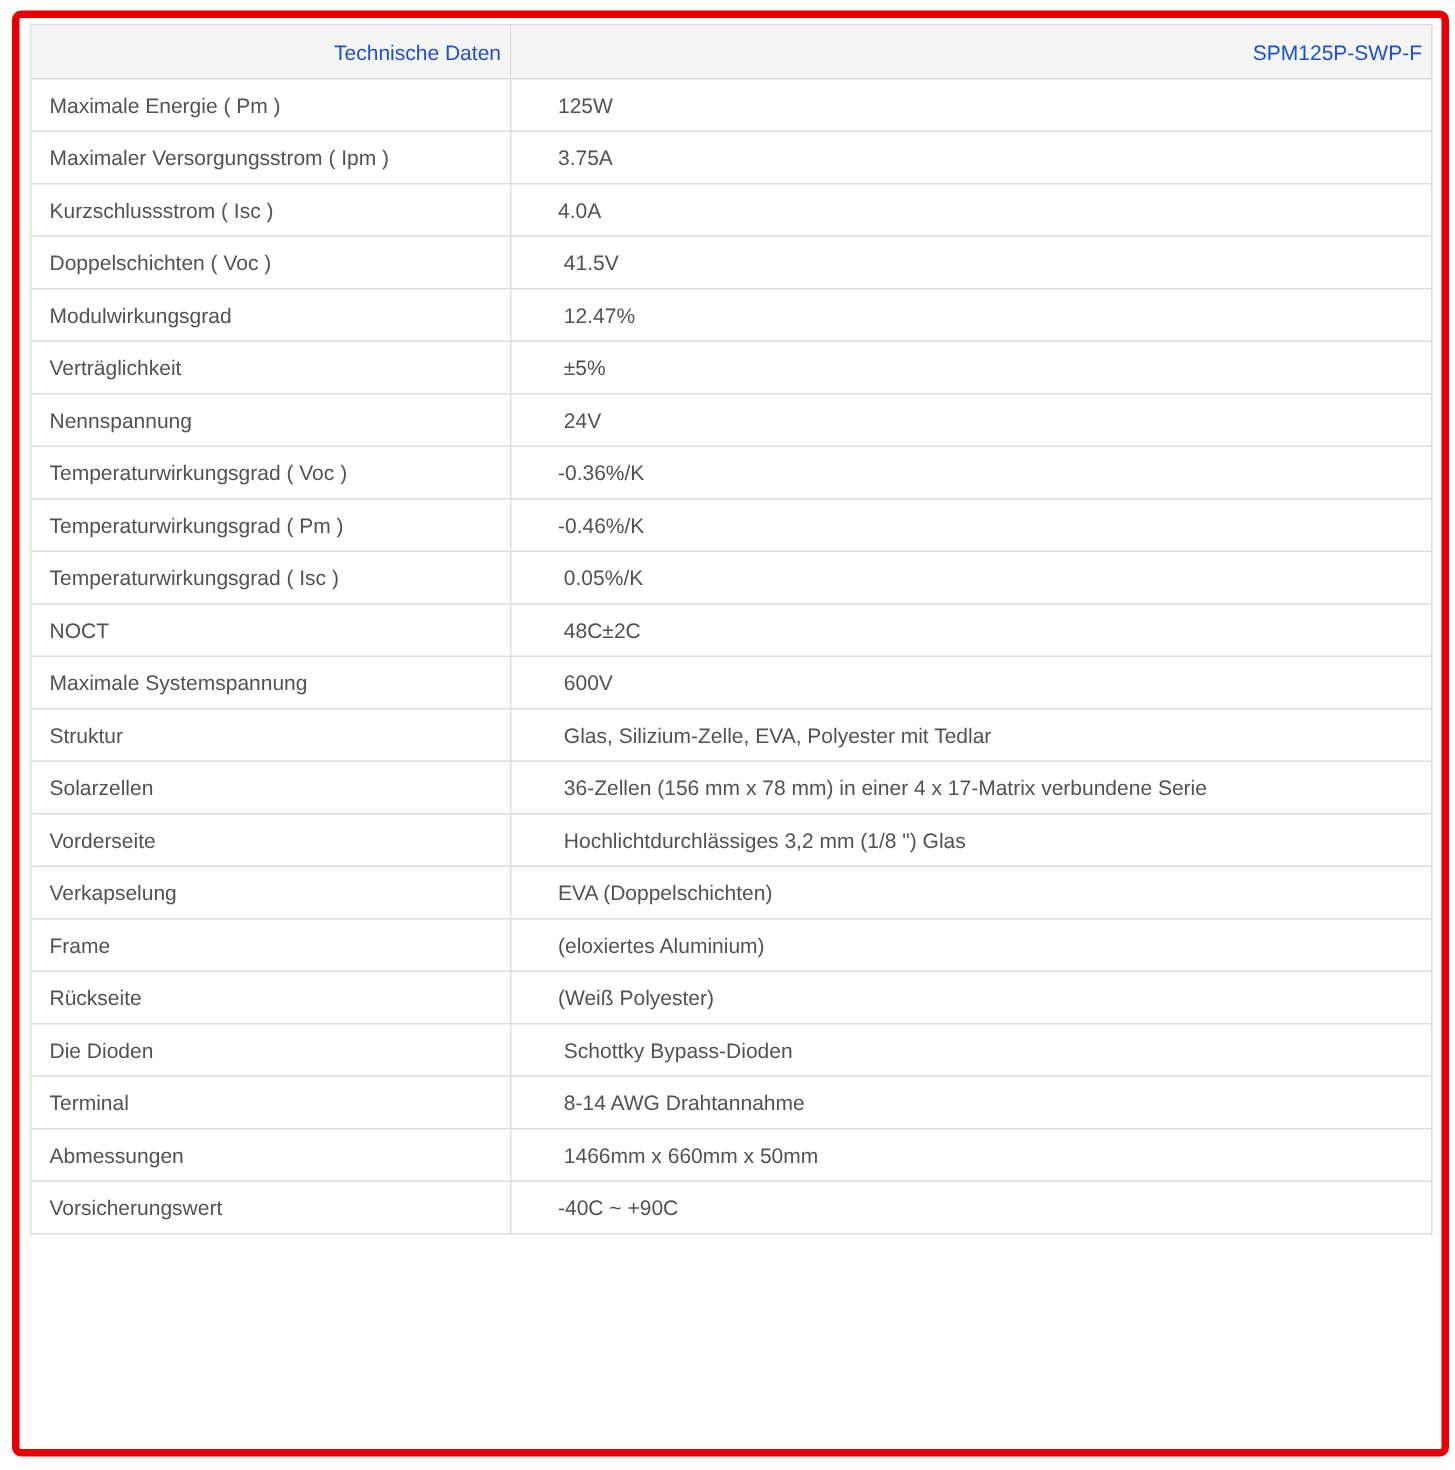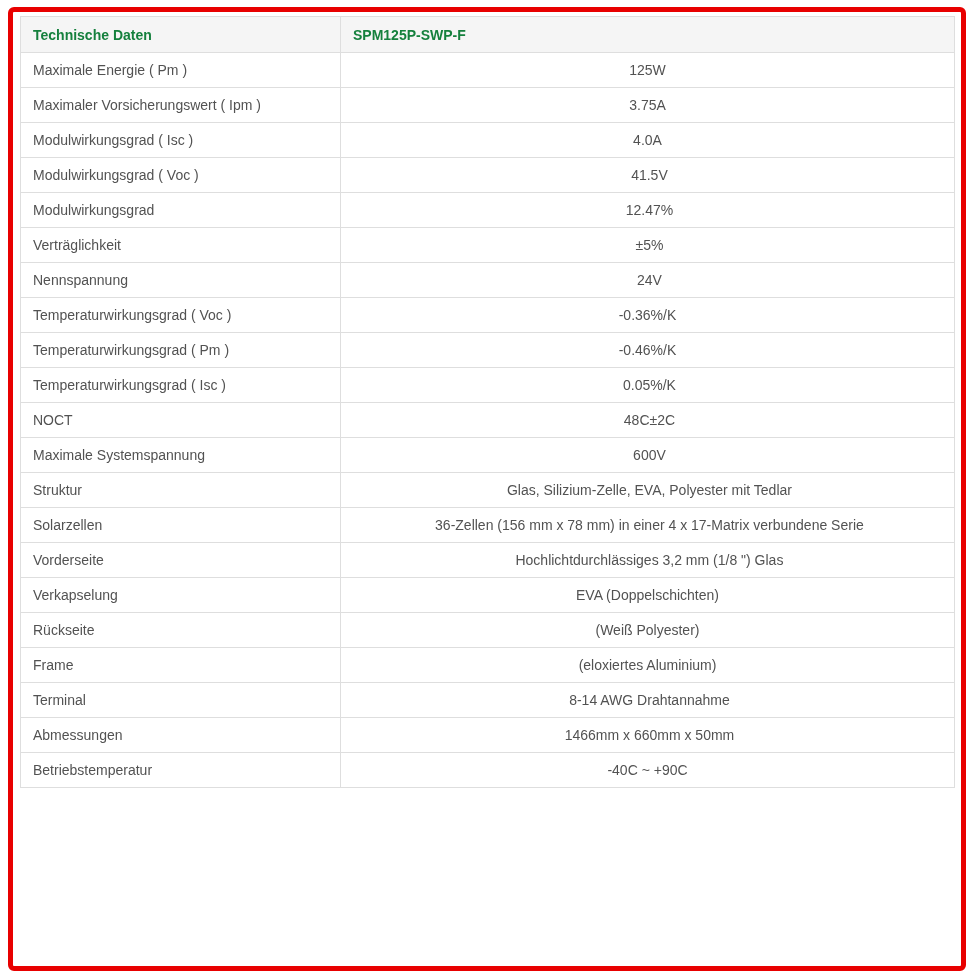--- a/index.html
+++ b/index.html
@@ -39,32 +39,32 @@
     font-size: 14px;
     text-align: left;
     vertical-align: middle;
     white-space: pre;
     overflow: hidden;
     padding: 0 6px 0 12px;
   }
   table.spec-table thead th {
     height: 35px;
     background: #f5f5f5;
-    color: #15803d;
-    font-weight: bold;
+    color: #1d4ed8;
+    font-weight: normal;
+    text-align: right;
   }
   table.spec-table tbody td {
     height: 34px;
     color: #525252;
     font-weight: normal;
     margin-left: 41px;
   }
   table.spec-table tbody td.value-cell {
-    padding-left: 6px;
-    text-align: center;
+    padding-left: 31px;
   }
 </style>
 </head>
 <body>
 
 <div class="page-frame"></div>
 
 <table class="spec-table">
   <colgroup>
     <col class="c1">
@@ -75,29 +75,29 @@
       <th>Technische Daten</th>
       <th>SPM125P-SWP-F</th>
     </tr>
   </thead>
   <tbody>
       <tr>
         <td class="label-cell">Maximale Energie ( Pm )</td>
         <td class="value-cell">125W</td>
       </tr>
       <tr>
-        <td class="label-cell">Maximaler Vorsicherungswert ( Ipm )</td>
+        <td class="label-cell">Maximaler Versorgungsstrom ( Ipm )</td>
         <td class="value-cell">3.75A</td>
       </tr>
       <tr>
-        <td class="label-cell">Modulwirkungsgrad ( Isc )</td>
+        <td class="label-cell">Kurzschlussstrom ( Isc )</td>
         <td class="value-cell">4.0A</td>
       </tr>
       <tr>
-        <td class="label-cell">Modulwirkungsgrad ( Voc )</td>
+        <td class="label-cell">Doppelschichten ( Voc )</td>
         <td class="value-cell"> 41.5V</td>
       </tr>
       <tr>
         <td class="label-cell">Modulwirkungsgrad</td>
         <td class="value-cell"> 12.47%</td>
       </tr>
       <tr>
         <td class="label-cell">Verträglichkeit</td>
         <td class="value-cell"> ±5%</td>
       </tr>
@@ -135,33 +135,37 @@
       </tr>
       <tr>
         <td class="label-cell">Vorderseite</td>
         <td class="value-cell"> Hochlichtdurchlässiges 3,2 mm (1/8 ") Glas</td>
       </tr>
       <tr>
         <td class="label-cell">Verkapselung</td>
         <td class="value-cell">EVA (Doppelschichten)</td>
       </tr>
       <tr>
+        <td class="label-cell">Frame</td>
+        <td class="value-cell">(eloxiertes Aluminium)</td>
+      </tr>
+      <tr>
         <td class="label-cell">Rückseite</td>
         <td class="value-cell">(Weiß Polyester)</td>
       </tr>
       <tr>
-        <td class="label-cell">Frame</td>
-        <td class="value-cell">(eloxiertes Aluminium)</td>
+        <td class="label-cell">Die Dioden</td>
+        <td class="value-cell"> Schottky Bypass-Dioden</td>
       </tr>
       <tr>
         <td class="label-cell">Terminal</td>
         <td class="value-cell"> 8-14 AWG Drahtannahme</td>
       </tr>
       <tr>
         <td class="label-cell">Abmessungen</td>
         <td class="value-cell"> 1466mm x 660mm x 50mm</td>
       </tr>
       <tr>
-        <td class="label-cell">Betriebstemperatur</td>
+        <td class="label-cell">Vorsicherungswert</td>
         <td class="value-cell">-40C ~ +90C</td>
       </tr>
     </tbody>
 </table>
 
 </body></html>

